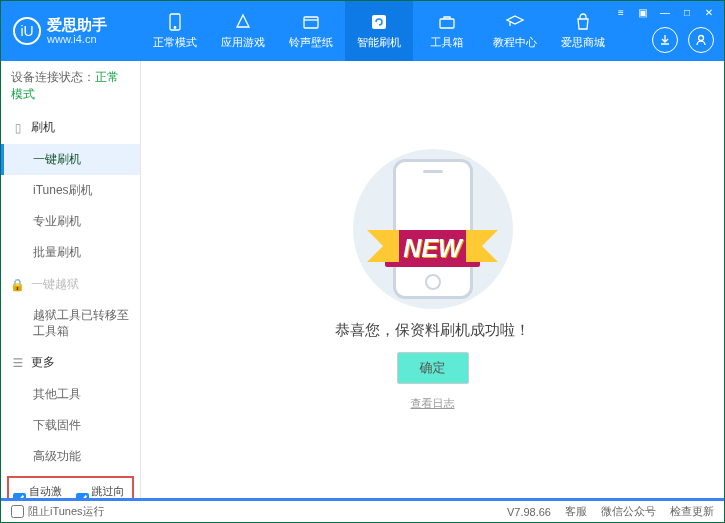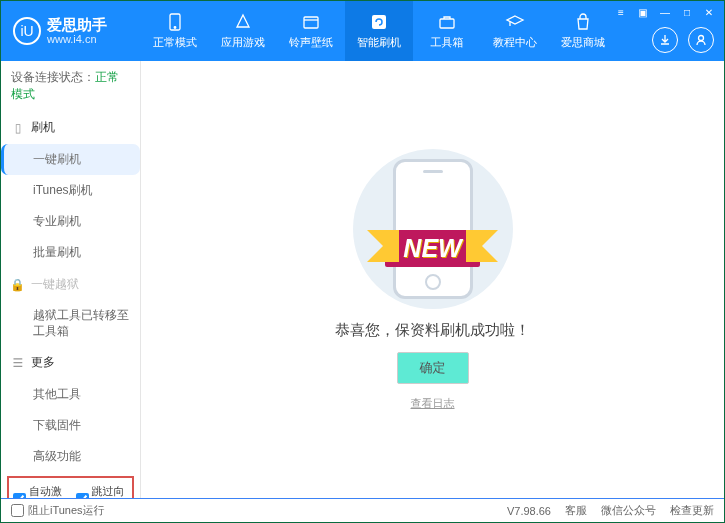--- a/index.html
+++ b/index.html
@@ -17,39 +17,39 @@
 .wc-item { width: 18px; height: 14px; display: flex; align-items: center; justify-content: center; cursor: pointer; }
 .header-right { position: absolute; right: 10px; bottom: 8px; display: flex; gap: 10px; }
 .circ-btn { width: 26px; height: 26px; border: 1.5px solid #fff; border-radius: 50%; display: flex; align-items: center; justify-content: center; cursor: pointer; }
 .body { display: flex; height: calc(100% - 60px - 24px); justify-content: flex-end; }
 .sidebar { width: 140px; border-right: 1px solid #e5e5e5; overflow-y: auto; font-size: 12px; color: #555; }
 .status-line { padding: 8px 10px; color: #666; }
 .status-val { color: #1aa34a; }
 .section-head { display: flex; align-items: center; padding: 8px 10px; color: #333; font-size: 12px; gap: 6px; }
 .section-head .ico { width: 14px; height: 14px; display: flex; align-items: center; justify-content: center; color: #999; }
 .sub-item { padding: 7px 10px 7px 32px; color: #666; cursor: pointer; }
-.sub-item.active { background: #e8f2ff; color: #737373; border-left: 3px solid #1a8cff; padding-left: 29px; border-radius: 7px; }
+.sub-item.active { background: #e8f2ff; color: #14532d; border-left: 3px solid #1a8cff; padding-left: 29px; }
 .sub-item.multiline { line-height: 1.3; }
 .red-box { border: 2px solid #d9534f; margin: 4px 6px; padding: 6px 4px; display: flex; gap: 10px; font-size: 11px; color: #444; }
 .red-box label { display: flex; align-items: center; gap: 3px; }
 .red-box input { accent-color: #1a8cff; }
 .main { flex: 1; display: flex; flex-direction: column; align-items: center; justify-content: center; gap: 12px; }
 .illus { width: 200px; height: 160px; position: relative; display: flex; align-items: center; justify-content: center; }
 .circle-bg { width: 160px; height: 160px; border-radius: 50%; background: #e8f0f6; position: absolute; }
 .phone { width: 80px; height: 140px; background: #fff; border: 3px solid #cdd6e0; border-radius: 12px; position: relative; z-index: 1; }
 .phone::before { content: ""; position: absolute; top: 8px; left: 50%; transform: translateX(-50%); width: 20px; height: 3px; background: #cdd6e0; border-radius: 2px; }
 .phone::after { content: ""; position: absolute; bottom: 6px; left: 50%; transform: translateX(-50%); width: 12px; height: 12px; border: 2px solid #cdd6e0; border-radius: 50%; }
 .ribbon { position: absolute; z-index: 2; background: #be185d; color: #fff; font-weight: bold; font-size: 25px; padding: 4px 18px; border-radius: 2px; font-style: italic; text-shadow: 1px 1px 0 #e0a800; transform: translateY(20px); }
 .ribbon::before, .ribbon::after { content: ""; position: absolute; top: 0; width: 0; height: 0; border: 16px solid #ffc933; }
 .ribbon::before { left: -18px; border-left-color: transparent; }
 .ribbon::after { right: -18px; border-right-color: transparent; }
 .msg { font-size: 15px; color: #444; }
 .ok-btn { border: 1px solid #ccc; background: #5eead4; padding: 6px 22px; font-size: 13px; color: #555; cursor: pointer; border-radius: 2px; }
 .log-link { color: #999; font-size: 11px; cursor: pointer; text-decoration: underline; }
-.footer { height: 24px; border-top: 1px solid #3b82f6; display: flex; align-items: center; padding: 0 10px; font-size: 11px; color: #666; gap: 48px; }
+.footer { height: 24px; border-top: 3px solid #3b82f6; display: flex; align-items: center; padding: 0 10px; font-size: 11px; color: #666; gap: 48px; }
 .footer-left { display: flex; align-items: center; gap: 4px; }
 .footer-right { margin-left: auto; display: flex; gap: 14px; align-items: center; }
 .footer-right span { cursor: pointer; }
 </style>
 </head>
 <body>
 
 <div class="header">
   <div class="logo-area">
     <div class="logo-circle">iU</div>

